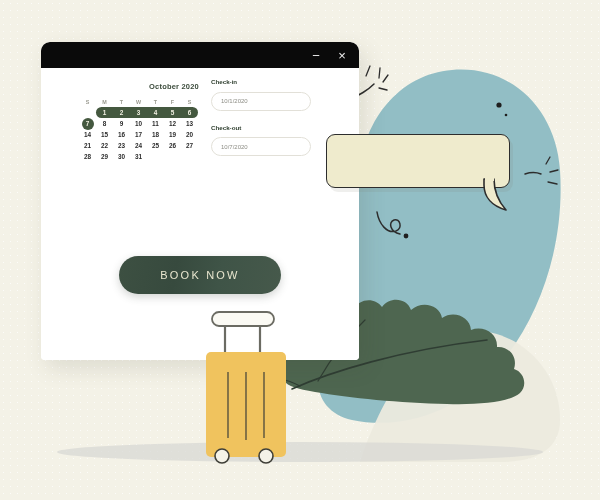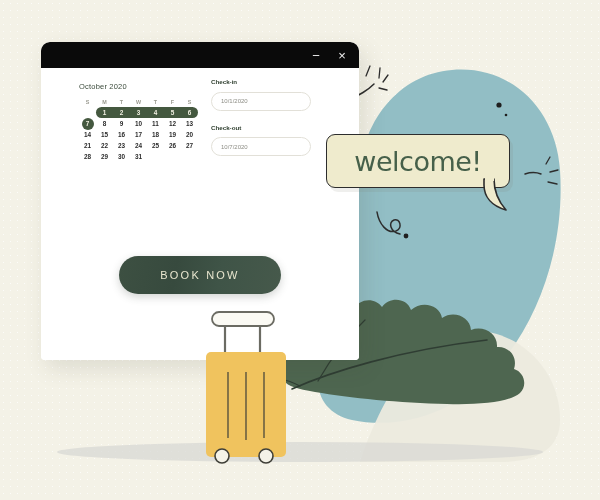--- a/index.html
+++ b/index.html
@@ -69,23 +69,23 @@
   }
 
   
   .calendar {
     position: absolute;
     left: 38px;
     top: 14px;
     width: 120px;
   }
   .cal-title {
-    text-align: left;
+    text-align: right;
     font-size: 7.5px;
-    font-weight: normal;
+    font-weight: bold;
     color: #3a4a3a;
     letter-spacing: 0.2px;
     margin-bottom: 7px;
   }
   .cal-grid {
     display: grid;
     grid-template-columns: repeat(7, 17px);
     row-gap: 2px;
   }
   .cal-dow {
@@ -361,21 +361,20 @@
 
       <button class="book-btn">BOOK NOW</button>
     </div>
   </div>
 
   <div class="bubble">
     <svg style="position:absolute; left:155px; top:44px; overflow:visible;" width="40" height="34" viewBox="0 0 40 34">
       <path d="M 2 0 L 2 6 C 2 18, 10 27, 24 31 C 16 22, 12 12, 12 0 Z" fill="#efebcd" stroke="#2d2d2d" stroke-width="1.6" stroke-linejoin="round"></path>
       <rect x="3" y="-3" width="9" height="5" fill="#efebcd"></rect>
     </svg>
-    <div class="bubble-text">welcome!</div>
   </div>
 
   <svg class="suitcase" width="100" height="155" viewBox="0 0 100 155">
 
     <line x1="22" y1="12" x2="22" y2="48" stroke="#6b6b63" stroke-width="2.2"></line>
     <line x1="57" y1="12" x2="57" y2="48" stroke="#6b6b63" stroke-width="2.2"></line>
 
     <rect x="9" y="2" width="62" height="14" rx="7" fill="#fbfaf4" stroke="#6b6b63" stroke-width="1.8"></rect>
 
     <rect x="3" y="42" width="80" height="105" rx="5" fill="#f0c35e"></rect>

